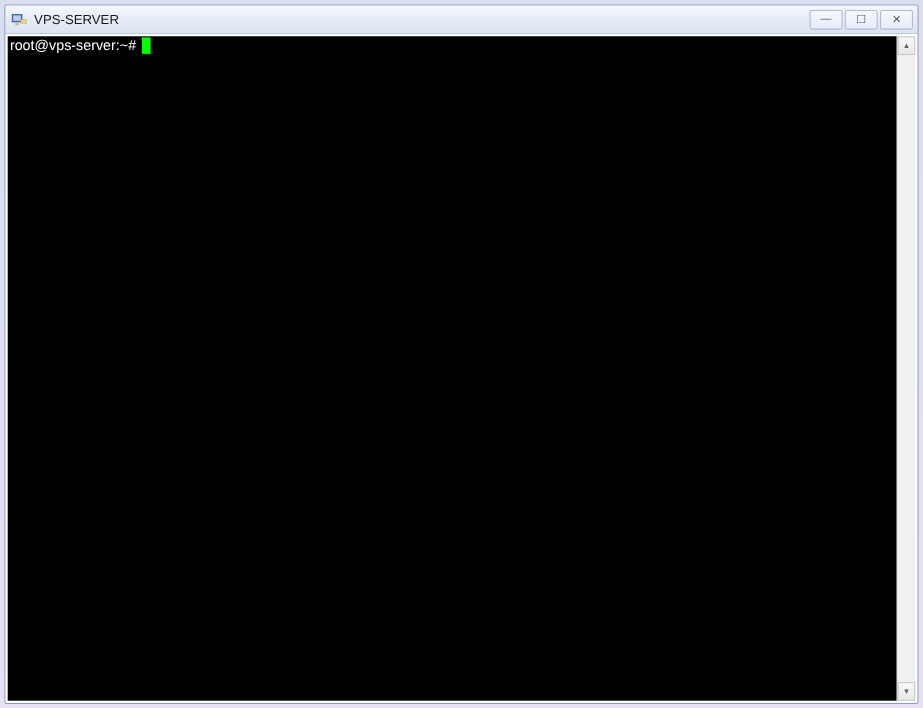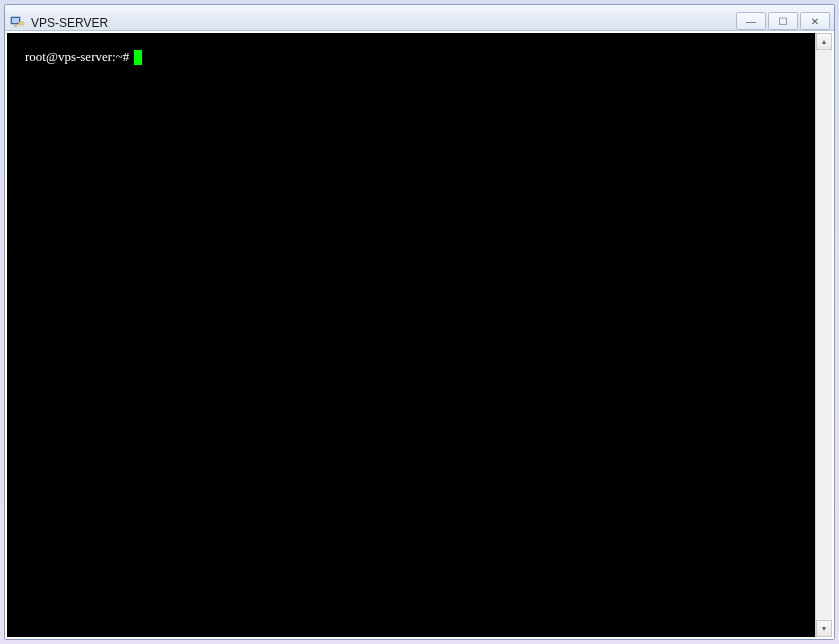--- a/index.html
+++ b/index.html
@@ -21,21 +21,21 @@
       border-radius: 2px;
       display: flex;
       flex-direction: column;
       background: #fff;
       overflow: hidden;
     }
     .titlebar {
       height: 26px;
       background: linear-gradient(to bottom, #f5f8ff 0%, #e8eef8 40%, #dce4f0 100%);
       display: flex;
-      align-items: flex-end;
+      align-items: center;
       padding: 0 4px;
       border-bottom: 1px solid #b8c4d8;
       user-select: none;
     }
     .app-icon {
       width: 16px;
       height: 16px;
       margin-right: 6px;
       display: flex;
       align-items: center;
@@ -67,24 +67,24 @@
     .content-area {
       flex: 1;
       display: flex;
       background: #fff;
       padding: 2px;
     }
     .terminal {
       flex: 1;
       background: #000;
       color: #fff;
-      font-family: Liberation Serif, serif;
+      font-family: Liberation Sans, sans-serif;
       font-size: 13px;
       line-height: 16px;
-      padding: 16px;
+      padding: 0;
       overflow: hidden;
       position: relative;
     }
     .terminal-line {
       display: flex;
       align-items: center;
       padding: 0 2px;
     }
     .prompt-text {
       white-space: pre;

